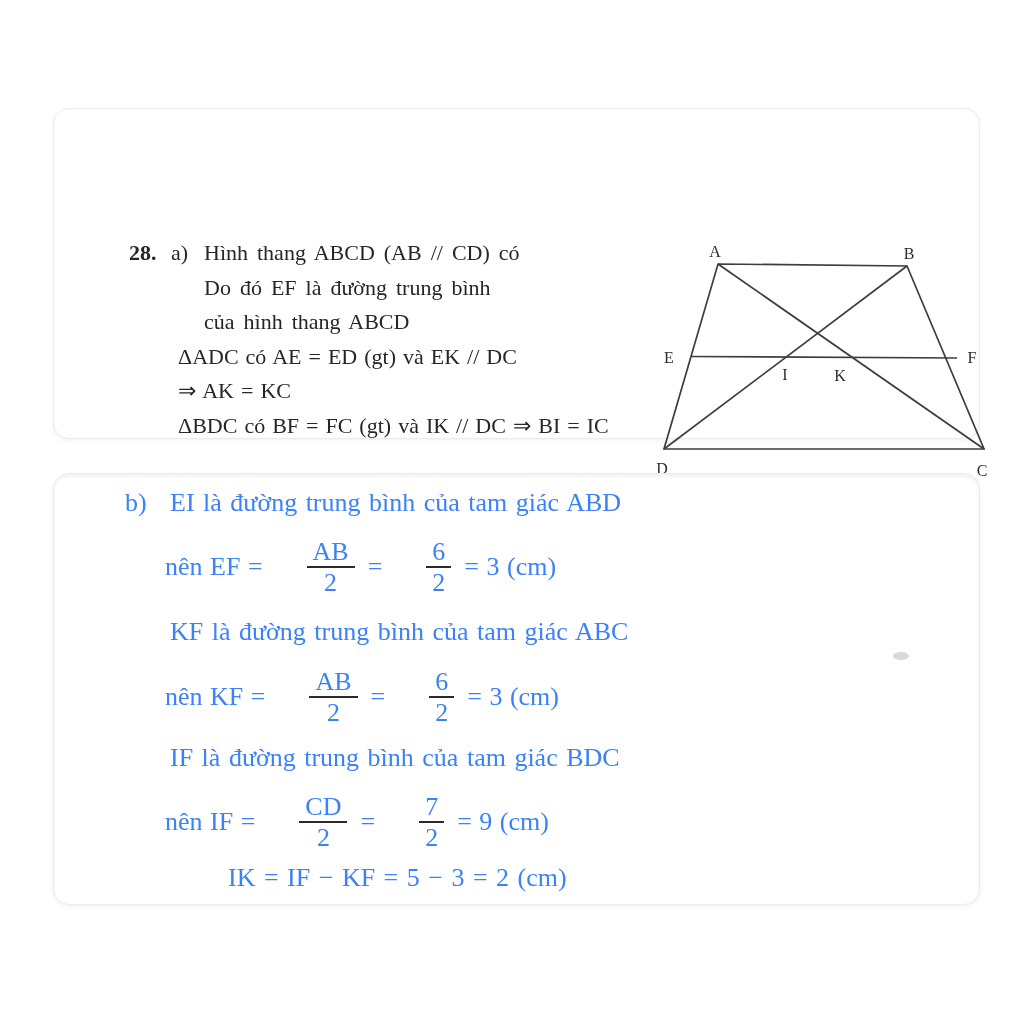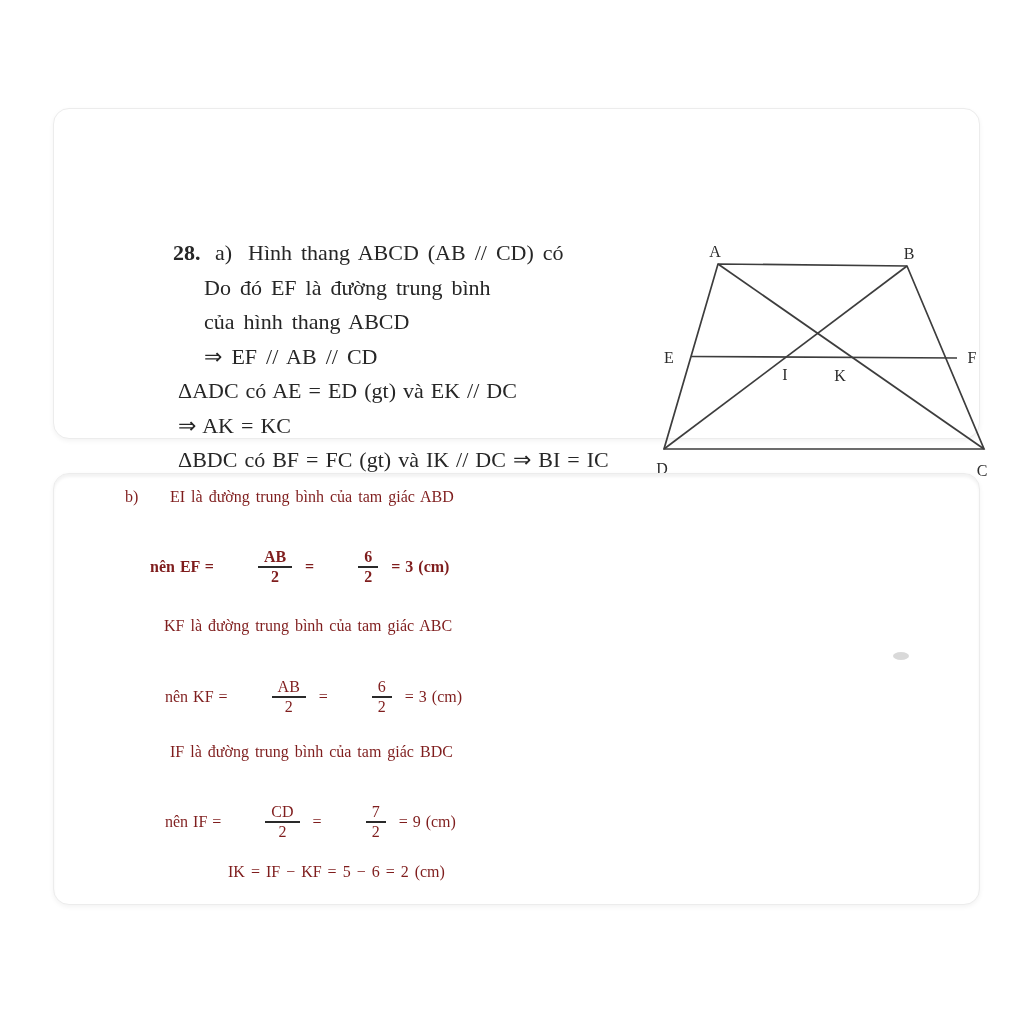--- a/index.html
+++ b/index.html
@@ -14,44 +14,44 @@
   #card-a{left:53px;top:108px;width:925px;height:329px;}
   #card-b{left:53px;top:473px;width:925px;height:430px;
     box-shadow:inset 0 3px 3px rgba(0,0,0,0.05), 0 2px 5px rgba(0,0,0,0.05);}
 
   
   #part-a{
     position:absolute;left:75px;top:127px;width:600px;
     font-size:22px;line-height:34.5px;color:#262626;
   }
   .pa-line{white-space:nowrap;}
-  .pa-first{word-spacing:3.5px;margin-left:44px;}
+  .pa-first{word-spacing:3.5px;}
   .pa-num{font-weight:bold;display:inline-block;width:42px;}
   .pa-lab{display:inline-block;width:33px;}
   .ind1{padding-left:75px;word-spacing:3.5px;}
   .ind2{padding-left:49px;word-spacing:1.5px;}
 
   
   #diagram{position:absolute;left:595px;top:118px;}
   #diagram line, #diagram polygon{stroke:#3d3d3d;stroke-width:1.7;fill:none;}
   #diagram text{
     font-family:"Liberation Serif", serif;font-size:16px;fill:#2d2d2d;
     text-anchor:middle;
   }
 
   
   .pb-row{
-    position:absolute;font-size:16px;color:#7f1d1d;white-space:nowrap;
+    position:absolute;font-size:26px;color:#3b82f6;white-space:nowrap;
     word-spacing:2px;
   }
   .pb-label{display:inline-block;width:45px;}
   .pb-eq{display:flex;align-items:center;gap:13px;height:74px;word-spacing:1px;}
   #pb-h1{left:125px;top:488px;}
-  #pb-eq1{left:150px;top:530px;font-weight:bold;}
-  #pb-h2{left:164px;top:617px;}
+  #pb-eq1{left:165px;top:530px;}
+  #pb-h2{left:170px;top:617px;}
   #pb-eq2{left:165px;top:660px;font-family:Liberation Serif, serif;}
   #pb-h3{left:170px;top:743px;}
   #pb-eq3{left:165px;top:785px;justify-content:flex-end;}
   #pb-final{left:228px;top:863px;}
 
   .frac{display:inline-flex;flex-direction:column;align-items:stretch;
     text-align:center;line-height:1.12;margin-left:31px;}
   .frac .num,.frac .den{padding:0 6px;}
   .frac .den{border-top:2px solid #2a2a2a;}
 
@@ -64,21 +64,20 @@
 <body>
 
 <div class="card" id="card-a">
 
   <div id="part-a">
     <div class="pa-line pa-first">
       <span class="pa-num">28.</span><span class="pa-lab">a)</span><span>Hình thang ABCD (AB // CD) có</span>
     </div>
     <div class="pa-line ind1">Do đó EF là đường trung bình</div>
     <div class="pa-line ind1">của hình thang ABCD</div>
-    <div class="pa-line ind1">⇒ EF // AB // CD</div>
     <div class="pa-line ind2">ΔADC có AE = ED (gt) và EK // DC</div>
     <div class="pa-line ind2">⇒ AK = KC</div>
     <div class="pa-line ind2">ΔBDC có BF = FC (gt) và IK // DC ⇒ BI = IC</div>
   </div>
 
   <svg id="diagram" width="370" height="255" viewBox="0 0 370 255">
 
     <polygon points="69,37 258,39 335,222 15,222"></polygon>
 
     <line x1="69" y1="37" x2="335" y2="222"></line>
@@ -144,15 +143,15 @@
     <span class="den">2</span>
   </span>
   <span>=</span>
   <span class="frac">
     <span class="num">7</span>
     <span class="den">2</span>
   </span>
   <span>= 9 (cm)</span>
 </div>
 
-<div class="pb-row" id="pb-final">IK = IF − KF = 5 − 6 = 2 (cm)</div>
+<div class="pb-row" id="pb-final">IK = IF − KF = 5 − 3 = 2 (cm)</div>
 
 <div class="smudge"></div>
 
 </body></html>

